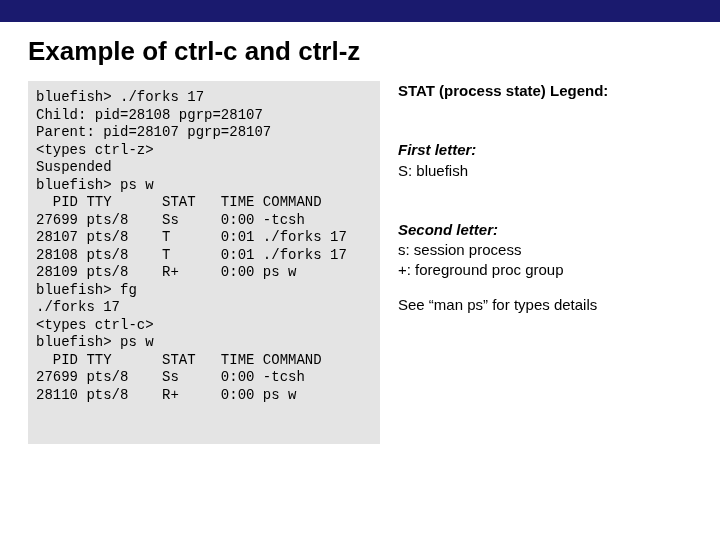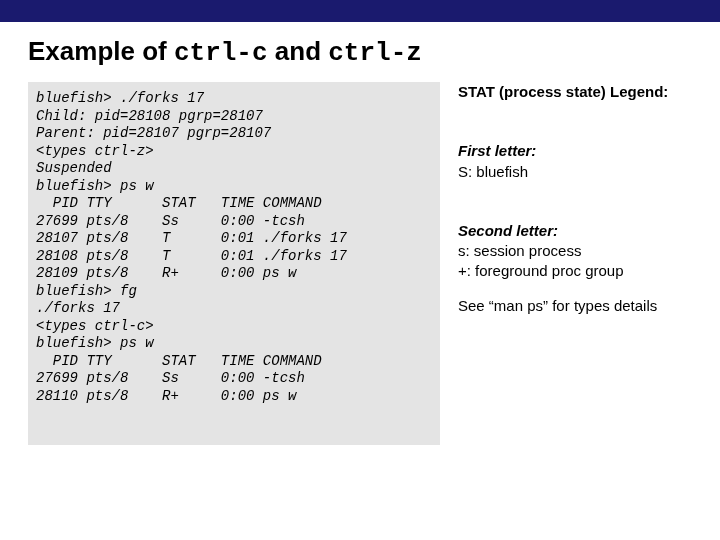--- a/index.html
+++ b/index.html
@@ -1,31 +1,30 @@
 <!DOCTYPE html>
 <html><head>
 <meta charset="utf-8">
 <style>
   * { margin: 0; padding: 0; box-sizing: border-box; }
   html, body { width: 720px; height: 540px; background: #fff; font-family: Arial, Helvetica, sans-serif; }
   .topbar { background: #1a1a6e; height: 22px; width: 100%; }
   .content { padding: 14px 28px 20px 28px; }
   .title { font-size: 26px; font-weight: bold; margin-bottom: 14px; }
-  .title .mono { font-family: Liberation Mono, monospace; font-weight: bold; }
+  .title .mono { font-family: Liberation Sans, sans-serif; font-weight: bold; }
   .cols { display: flex; align-items: flex-start; gap: 18px; }
   .terminal {
     background: #e4e4e4;
     font-family: "Courier New", Courier, monospace;
     font-size: 14px;
     line-height: 1.25;
     padding: 8px 10px 40px 8px;
     white-space: pre;
-    width: 412px;
+    width: 352px;
     color: #000;
-    font-style: italic;
   }
   .legend { font-size: 15px; line-height: 1.35; flex: 1; color: #000; }
   .legend .hdr { font-weight: bold; margin-bottom: 14px; }
   .legend .ital { font-style: italic; font-weight: bold; }
   .legend .sect { margin-bottom: 14px; margin-top: 39px; }
   .legend .rt { text-align: left; }
 </style>
 </head>
 <body>
 

